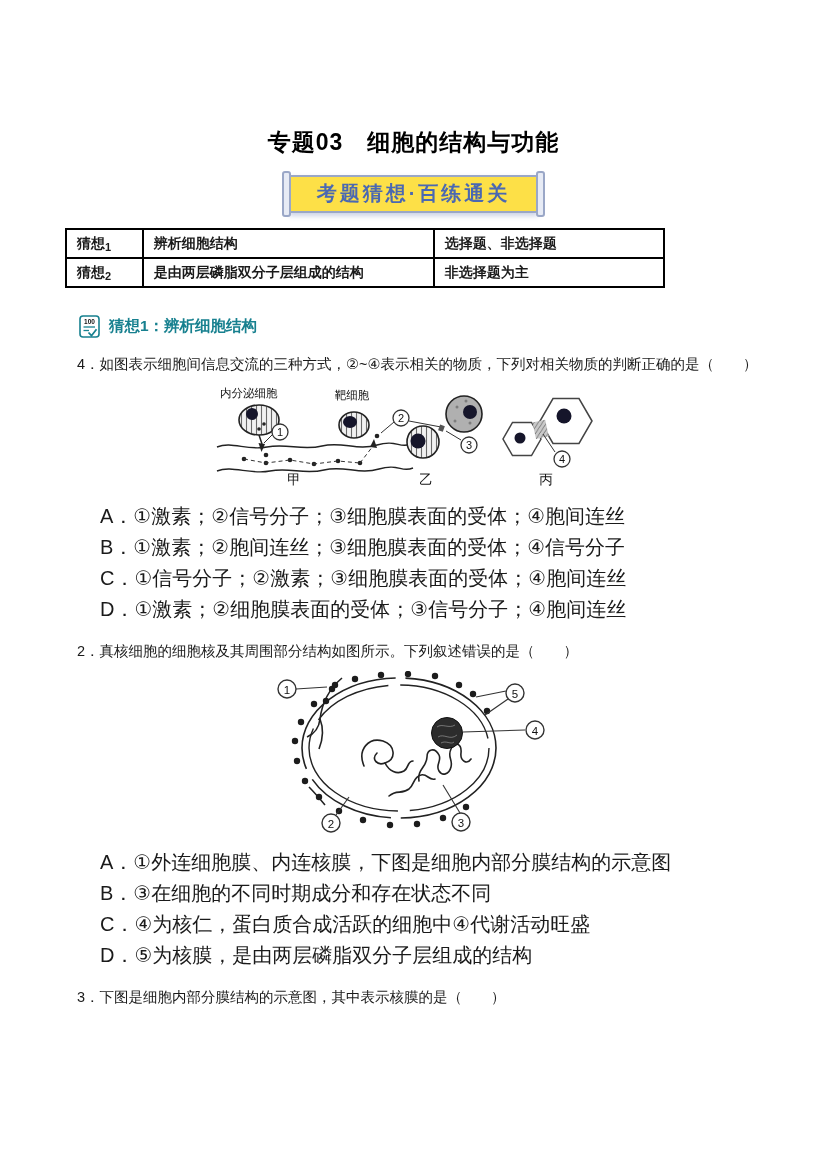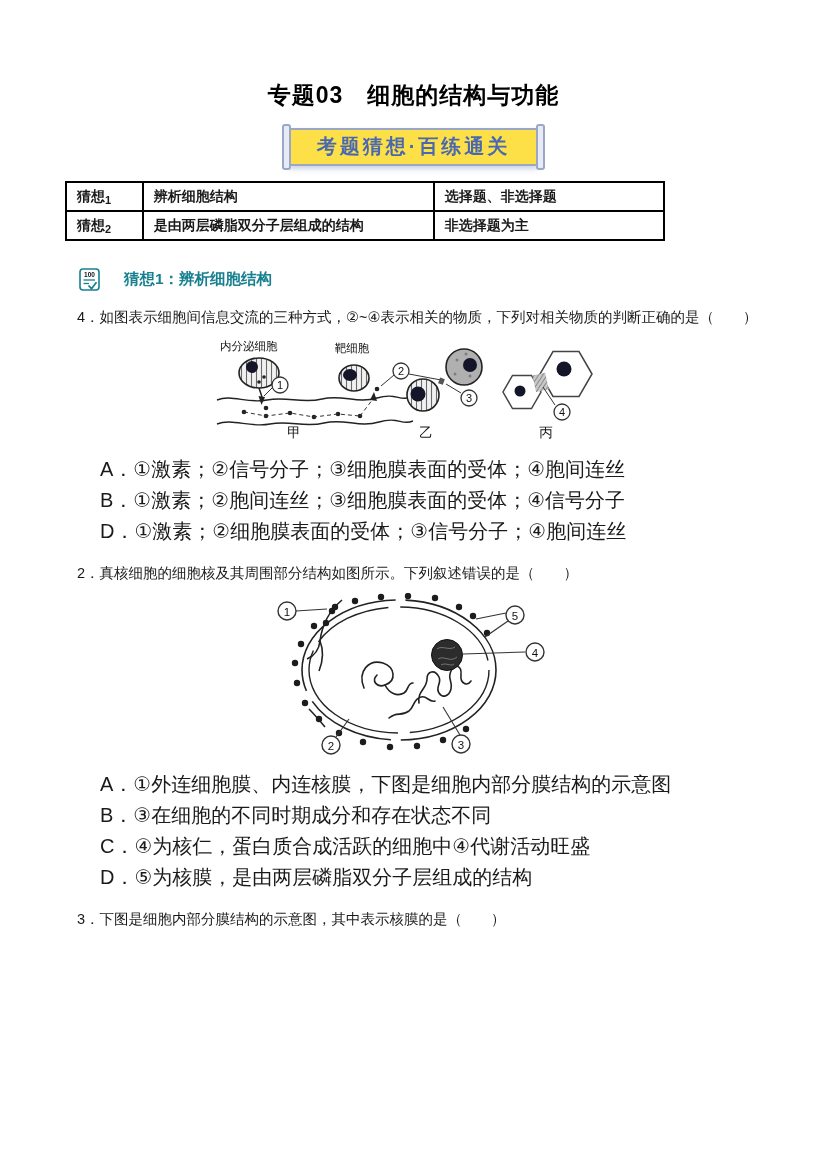--- a/index.html
+++ b/index.html
@@ -1,35 +1,35 @@
 <!DOCTYPE html>
 <html><head>
 <meta charset="utf-8">
 <style>
   * { margin:0; padding:0; box-sizing:border-box; }
   body { background:#ffffff; font-family:"Liberation Sans","DejaVu Sans",sans-serif; }
   .page { position:relative; width:827px; height:1169px; background:#ffffff; color:#1a1a1a; overflow:hidden; }
-  .content { padding:80px 65px 0 65px; }
+  .content { padding:80px 65px 0 65px;margin-top:47px; }
 
   .doc-title { text-align:center; font-size:23px; font-weight:bold; letter-spacing:1px; color:#000; }
 
   .banner { position:relative; width:fit-content; margin:17px auto 0 auto; }
   .banner-box { border:2px solid #9aa7c7; background:#fde047; padding:3px 26px 4px 26px;
     font-size:20px; font-weight:bold; color:#4a68b2; letter-spacing:3px;
     box-shadow:0 3px 5px rgba(120,140,190,0.38); }
   .banner-cap { position:absolute; top:-4px; bottom:-4px; width:9px; background:#e7ebf5;
     border:2px solid #9aa7c7; border-radius:3px; }
   .banner-cap.left { left:-7px; } .banner-cap.right { right:-7px; }
 
   table.summary { border-collapse:collapse; width:600px; margin-top:15px; }
   table.summary td { border:2px solid #000000; height:29px; font-size:14px; font-weight:bold; padding:2px 10px; vertical-align:middle; }
   td.c1 { width:77px; } td.c2 { width:292px; } td.c3 { width:231px; }
   .g-num { font-size:11px; vertical-align:-3px; }
 
-  .section-header { display:flex; align-items:center; gap:24px; margin:27px 0 0 14px; }
+  .section-header { display:flex; align-items:center; gap:9px; margin:27px 0 0 14px; }
   .section-title { font-size:15.5px; font-weight:bold; color:#17808f; }
 
   .stem { margin:15px 0 0 12px; font-size:14.5px; line-height:1.55; }
   .options { margin-left:35px; margin-top:6px; }
   .option { font-size:20px; line-height:31px; white-space:nowrap; }
 
   .figure { display:block; margin:8px auto 2px auto; }
   svg text { fill:#111; font-family:"Liberation Sans","DejaVu Sans",sans-serif; }
 </style>
 </head>
@@ -153,20 +153,21 @@
           <circle cx="348" cy="76" r="8" fill="#fff" stroke="#333" stroke-width="1.3"></circle>
           <text x="348" y="80" text-anchor="middle" font-size="11">4</text>
         </g>
         <text x="332" y="101" text-anchor="middle" font-size="13.5">丙</text>
       </g>
     </svg>
 
     <div class="options">
       <div class="option">A．①激素；②信号分子；③细胞膜表面的受体；④胞间连丝</div>
       <div class="option">B．①激素；②胞间连丝；③细胞膜表面的受体；④信号分子</div>
+      <div class="option">C．①信号分子；②激素；③细胞膜表面的受体；④胞间连丝</div>
       <div class="option">D．①激素；②细胞膜表面的受体；③信号分子；④胞间连丝</div>
     </div>
 
     <div class="stem">2．真核细胞的细胞核及其周围部分结构如图所示。下列叙述错误的是（　　）</div>
 
     <svg class="figure" width="290" height="170" viewBox="0 0 290 170">
 
       <g>
         <ellipse cx="130" cy="77" rx="97" ry="70" fill="none" stroke="#222" stroke-width="1.6" stroke-dasharray="130 10 90 12 150 10"></ellipse>
         <ellipse cx="130" cy="77" rx="90" ry="63" fill="none" stroke="#222" stroke-width="1.4" stroke-dasharray="110 12 140 10 80 12"></ellipse>

